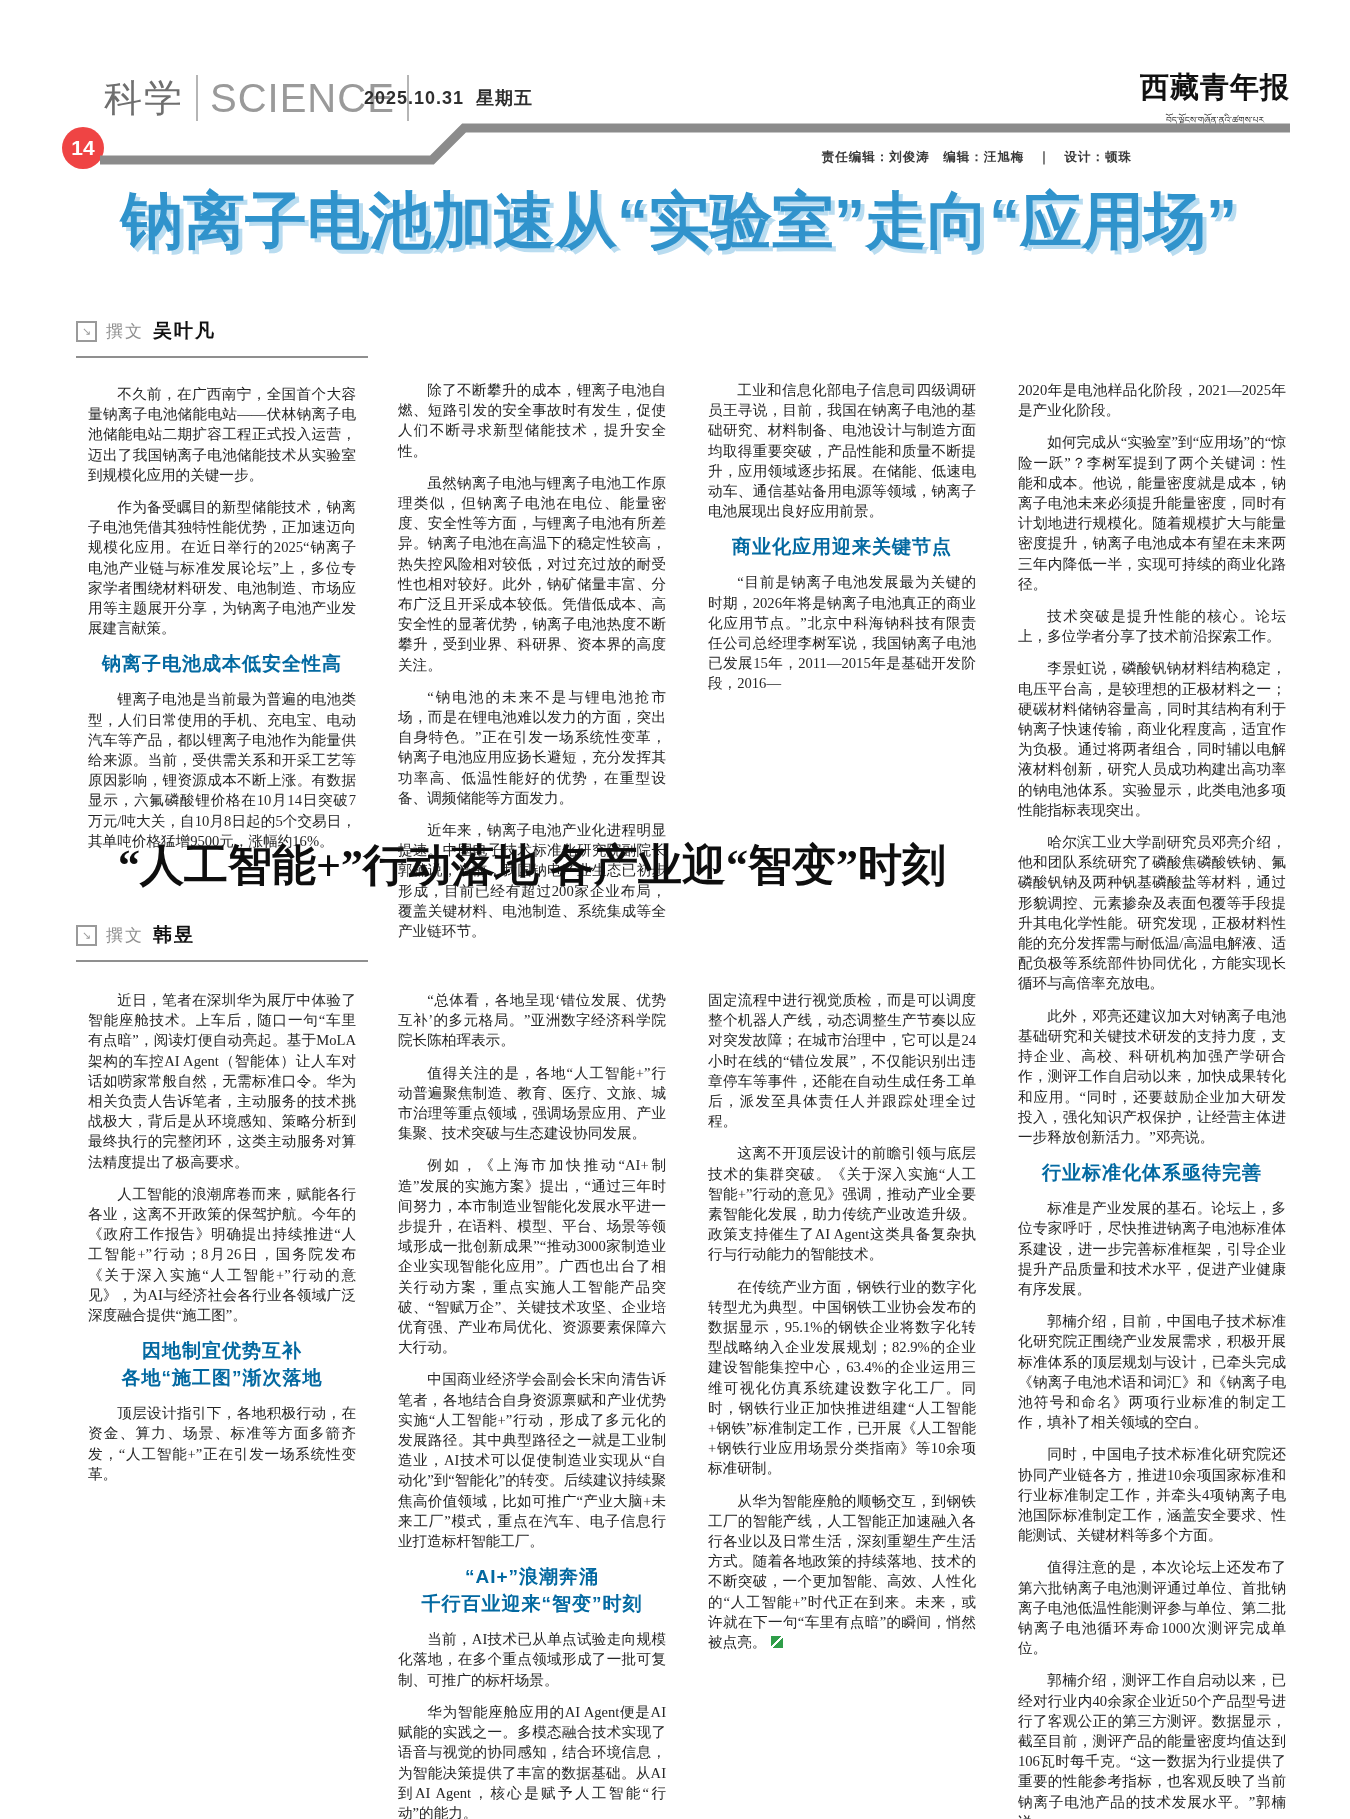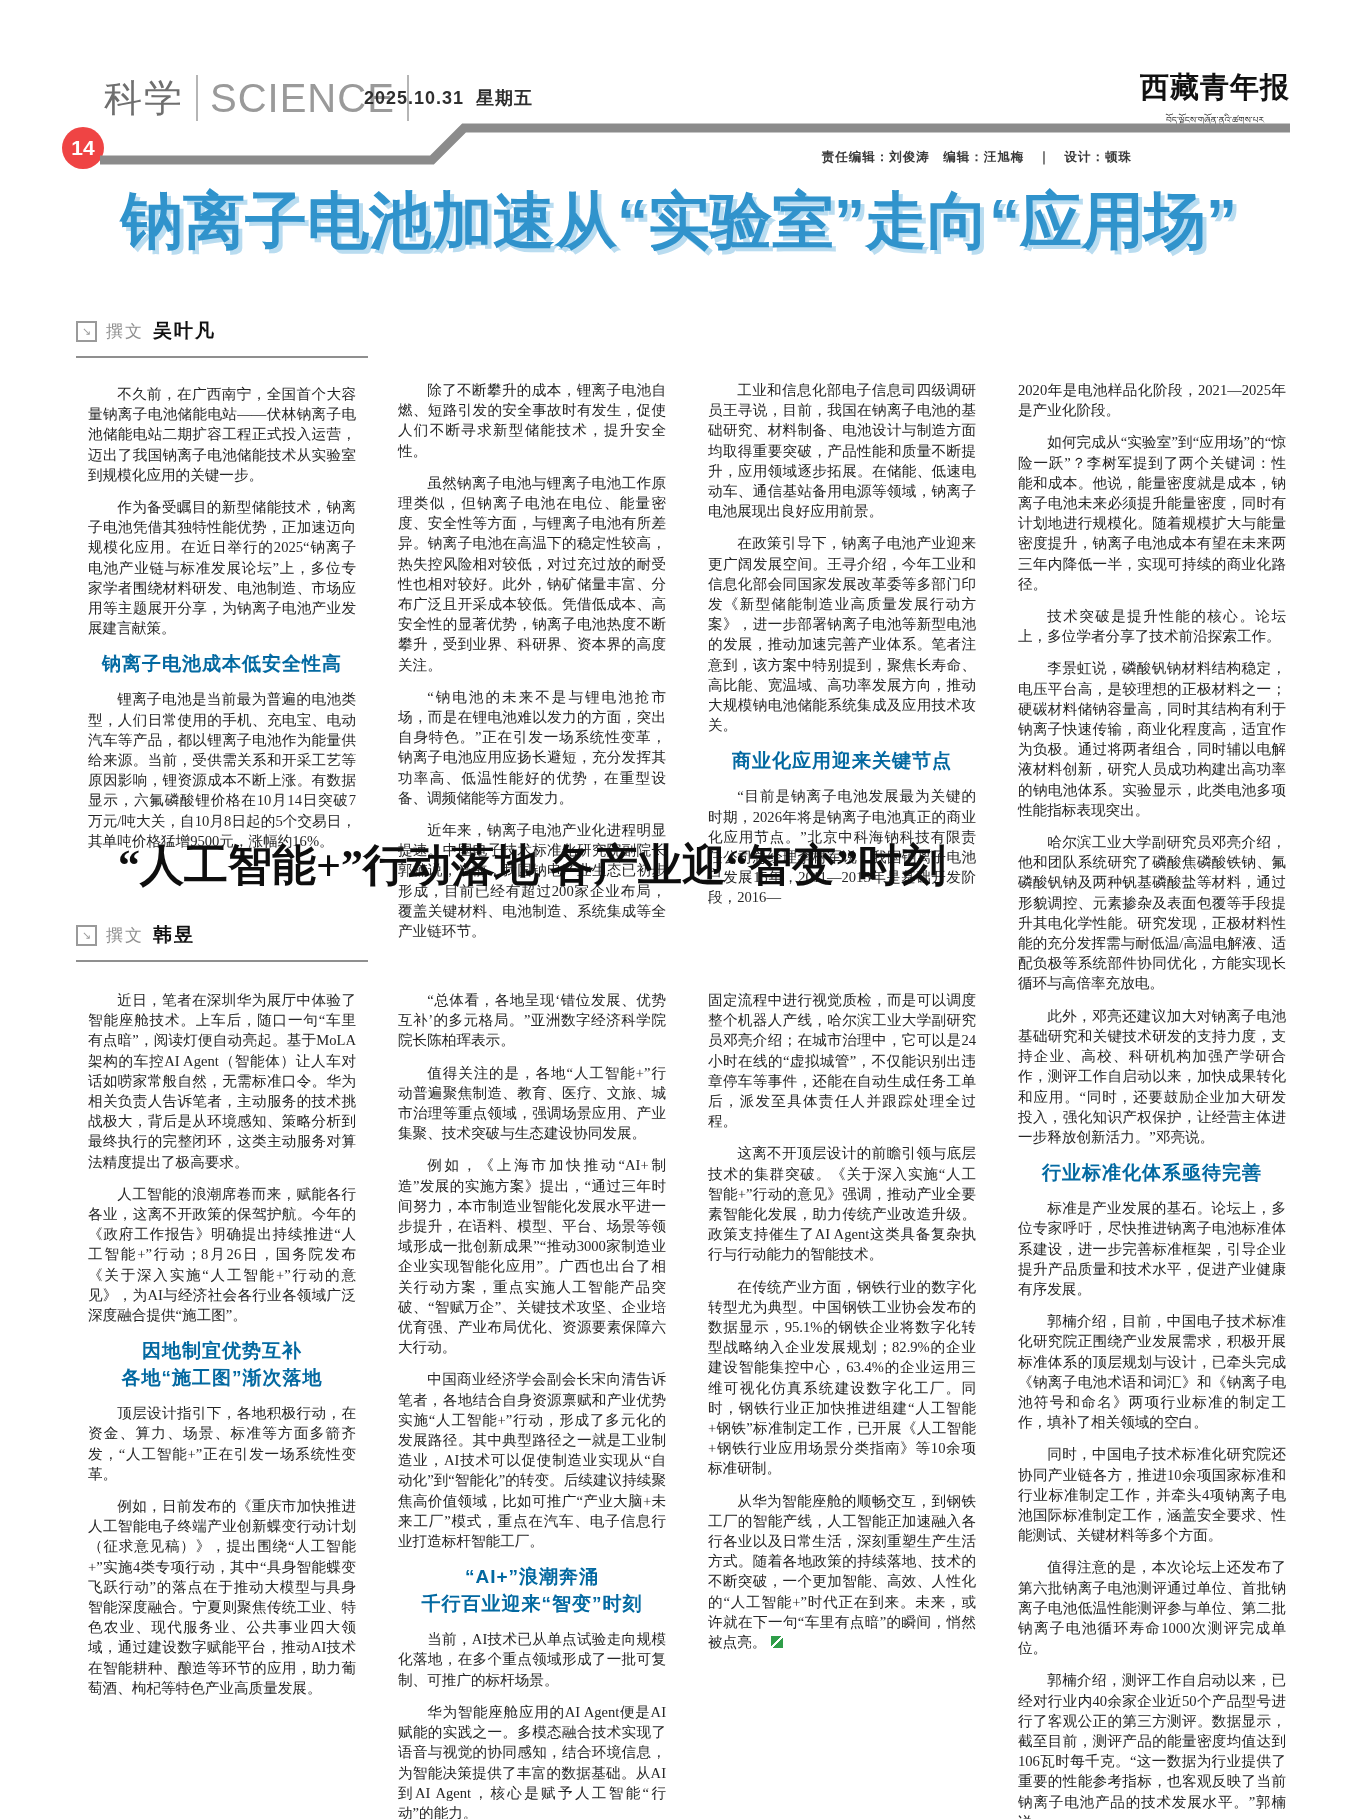--- a/index.html
+++ b/index.html
@@ -100,21 +100,20 @@
       <p>锂离子电池是当前最为普遍的电池类型，人们日常使用的手机、充电宝、电动汽车等产品，都以锂离子电池作为能量供给来源。当前，受供需关系和开采工艺等原因影响，锂资源成本不断上涨。有数据显示，六氟磷酸锂价格在10月14日突破7万元/吨大关，自10月8日起的5个交易日，其单吨价格猛增9500元，涨幅约16%。</p>
     </div>
   <div class="col" style="left:386px;top:368px;height:444px;">
       <p>除了不断攀升的成本，锂离子电池自燃、短路引发的安全事故时有发生，促使人们不断寻求新型储能技术，提升安全性。</p>
       <p>虽然钠离子电池与锂离子电池工作原理类似，但钠离子电池在电位、能量密度、安全性等方面，与锂离子电池有所差异。钠离子电池在高温下的稳定性较高，热失控风险相对较低，对过充过放的耐受性也相对较好。此外，钠矿储量丰富、分布广泛且开采成本较低。凭借低成本、高安全性的显著优势，钠离子电池热度不断攀升，受到业界、科研界、资本界的高度关注。</p>
       <p>“钠电池的未来不是与锂电池抢市场，而是在锂电池难以发力的方面，突出自身特色。”正在引发一场系统性变革，钠离子电池应用应扬长避短，充分发挥其功率高、低温性能好的优势，在重型设备、调频储能等方面发力。</p>
       <p>近年来，钠离子电池产业化进程明显提速。中国电子技术标准化研究院副院长郭楠说，当前，我国钠电产业生态已初步形成，目前已经有超过200家企业布局，覆盖关键材料、电池制造、系统集成等全产业链环节。</p>
     </div>
   <div class="col" style="left:696px;top:368px;height:444px;">
       <p>工业和信息化部电子信息司四级调研员王寻说，目前，我国在钠离子电池的基础研究、材料制备、电池设计与制造方面均取得重要突破，产品性能和质量不断提升，应用领域逐步拓展。在储能、低速电动车、通信基站备用电源等领域，钠离子电池展现出良好应用前景。</p>
-      <p>在政策引导下，钠离子电池产业迎来更广阔发展空间。王寻介绍，今年工业和信息化部会同国家发展改革委等多部门印发《新型储能制造业高质量发展行动方案》，进一步部署钠离子电池等新型电池的发展，推动加速完善产业体系。笔者注意到，该方案中特别提到，聚焦长寿命、高比能、宽温域、高功率发展方向，推动大规模钠电池储能系统集成及应用技术攻关。</p>
       <h3 class="subhead">商业化应用迎来关键节点</h3>
       <p>“目前是钠离子电池发展最为关键的时期，2026年将是钠离子电池真正的商业化应用节点。”北京中科海钠科技有限责任公司总经理李树军说，我国钠离子电池已发展15年，2011—2015年是基础开发阶段，2016—</p>
     </div>
   <div class="col" style="left:1006px;top:368px;height:1390px;">
       <p class="noindent">2020年是电池样品化阶段，2021—2025年是产业化阶段。</p>
       <p>如何完成从“实验室”到“应用场”的“惊险一跃”？李树军提到了两个关键词：性能和成本。他说，能量密度就是成本，钠离子电池未来必须提升能量密度，同时有计划地进行规模化。随着规模扩大与能量密度提升，钠离子电池成本有望在未来两三年内降低一半，实现可持续的商业化路径。</p>
       <p>技术突破是提升性能的核心。论坛上，多位学者分享了技术前沿探索工作。</p>
       <p>李景虹说，磷酸钒钠材料结构稳定，电压平台高，是较理想的正极材料之一；硬碳材料储钠容量高，同时其结构有利于钠离子快速传输，商业化程度高，适宜作为负极。通过将两者组合，同时辅以电解液材料创新，研究人员成功构建出高功率的钠电池体系。实验显示，此类电池多项性能指标表现突出。</p>
       <p>哈尔滨工业大学副研究员邓亮介绍，他和团队系统研究了磷酸焦磷酸铁钠、氟磷酸钒钠及两种钒基磷酸盐等材料，通过形貌调控、元素掺杂及表面包覆等手段提升其电化学性能。研究发现，正极材料性能的充分发挥需与耐低温/高温电解液、适配负极等系统部件协同优化，方能实现长循环与高倍率充放电。</p>
       <p>此外，邓亮还建议加大对钠离子电池基础研究和关键技术研发的支持力度，支持企业、高校、科研机构加强产学研合作，测评工作自启动以来，加快成果转化和应用。“同时，还要鼓励企业加大研发投入，强化知识产权保护，让经营主体进一步释放创新活力。”邓亮说。</p>
@@ -136,32 +135,31 @@
     <span class="byline-label">撰文</span>
     <span class="byline-author">韩昱</span>
   </div>
 
   <div class="col" style="left:76px;top:978px;height:782px;">
       <p>近日，笔者在深圳华为展厅中体验了智能座舱技术。上车后，随口一句“车里有点暗”，阅读灯便自动亮起。基于MoLA架构的车控AI Agent（智能体）让人车对话如唠家常般自然，无需标准口令。华为相关负责人告诉笔者，主动服务的技术挑战极大，背后是从环境感知、策略分析到最终执行的完整闭环，这类主动服务对算法精度提出了极高要求。</p>
       <p>人工智能的浪潮席卷而来，赋能各行各业，这离不开政策的保驾护航。今年的《政府工作报告》明确提出持续推进“人工智能+”行动；8月26日，国务院发布《关于深入实施“人工智能+”行动的意见》，为AI与经济社会各行业各领域广泛深度融合提供“施工图”。</p>
       <h3 class="subhead">因地制宜优势互补
 各地“施工图”渐次落地</h3>
       <p>顶层设计指引下，各地积极行动，在资金、算力、场景、标准等方面多箭齐发，“人工智能+”正在引发一场系统性变革。</p>
-      <p>例如，日前发布的《重庆市加快推进人工智能电子终端产业创新蝶变行动计划（征求意见稿）》，提出围绕“人工智能+”实施4类专项行动，其中“具身智能蝶变飞跃行动”的落点在于推动大模型与具身智能深度融合。宁夏则聚焦传统工业、特色农业、现代服务业、公共事业四大领域，通过建设数字赋能平台，推动AI技术在智能耕种、酿造等环节的应用，助力葡萄酒、枸杞等特色产业高质量发展。</p>
     </div>
   <div class="col" style="left:386px;top:978px;height:782px;">
       <p>“总体看，各地呈现‘错位发展、优势互补’的多元格局。”亚洲数字经济科学院院长陈柏珲表示。</p>
       <p>值得关注的是，各地“人工智能+”行动普遍聚焦制造、教育、医疗、文旅、城市治理等重点领域，强调场景应用、产业集聚、技术突破与生态建设协同发展。</p>
       <p>例如，《上海市加快推动“AI+制造”发展的实施方案》提出，“通过三年时间努力，本市制造业智能化发展水平进一步提升，在语料、模型、平台、场景等领域形成一批创新成果”“推动3000家制造业企业实现智能化应用”。广西也出台了相关行动方案，重点实施人工智能产品突破、“智赋万企”、关键技术攻坚、企业培优育强、产业布局优化、资源要素保障六大行动。</p>
       <p>中国商业经济学会副会长宋向清告诉笔者，各地结合自身资源禀赋和产业优势实施“人工智能+”行动，形成了多元化的发展路径。其中典型路径之一就是工业制造业，AI技术可以促使制造业实现从“自动化”到“智能化”的转变。后续建议持续聚焦高价值领域，比如可推广“产业大脑+未来工厂”模式，重点在汽车、电子信息行业打造标杆智能工厂。</p>
       <h3 class="subhead">“AI+”浪潮奔涌
 千行百业迎来“智变”时刻</h3>
       <p>当前，AI技术已从单点试验走向规模化落地，在多个重点领域形成了一批可复制、可推广的标杆场景。</p>
       <p>华为智能座舱应用的AI Agent便是AI赋能的实践之一。多模态融合技术实现了语音与视觉的协同感知，结合环境信息，为智能决策提供了丰富的数据基础。从AI到AI Agent，核心是赋予人工智能“行动”的能力。</p>
       <p>在工业领域，AI Agent不再仅限于在</p>
     </div>
   <div class="col" style="left:696px;top:978px;height:782px;">
-      <p class="noindent">固定流程中进行视觉质检，而是可以调度整个机器人产线，哈尔滨工业大学副研究员邓亮介绍；在城市治理中，它可以是24小时在线的“虚拟城管”，不仅能识别出违章停车等事件，还能在自动生成任务工单后，派发至具体责任人并跟踪处理全过程。</p>
+      <p class="noindent">固定流程中进行视觉质检，而是可以调度整个机器人产线，动态调整生产节奏以应对突发故障；在城市治理中，它可以是24小时在线的“错位发展”，不仅能识别出违章停车等事件，还能在自动生成任务工单后，派发至具体责任人并跟踪处理全过程。</p>
       <p>这离不开顶层设计的前瞻引领与底层技术的集群突破。《关于深入实施“人工智能+”行动的意见》强调，推动产业全要素智能化发展，助力传统产业改造升级。政策支持催生了AI Agent这类具备复杂执行与行动能力的智能技术。</p>
       <p>在传统产业方面，钢铁行业的数字化转型尤为典型。中国钢铁工业协会发布的数据显示，95.1%的钢铁企业将数字化转型战略纳入企业发展规划；82.9%的企业建设智能集控中心，63.4%的企业运用三维可视化仿真系统建设数字化工厂。同时，钢铁行业正加快推进组建“人工智能+钢铁”标准制定工作，已开展《人工智能+钢铁行业应用场景分类指南》等10余项标准研制。</p>
       <p>从华为智能座舱的顺畅交互，到钢铁工厂的智能产线，人工智能正加速融入各行各业以及日常生活，深刻重塑生产生活方式。随着各地政策的持续落地、技术的不断突破，一个更加智能、高效、人性化的“人工智能+”时代正在到来。未来，或许就在下一句“车里有点暗”的瞬间，悄然被点亮。<span class="endmark"></span></p>
     </div>
 </div>
 
 </body></html>

